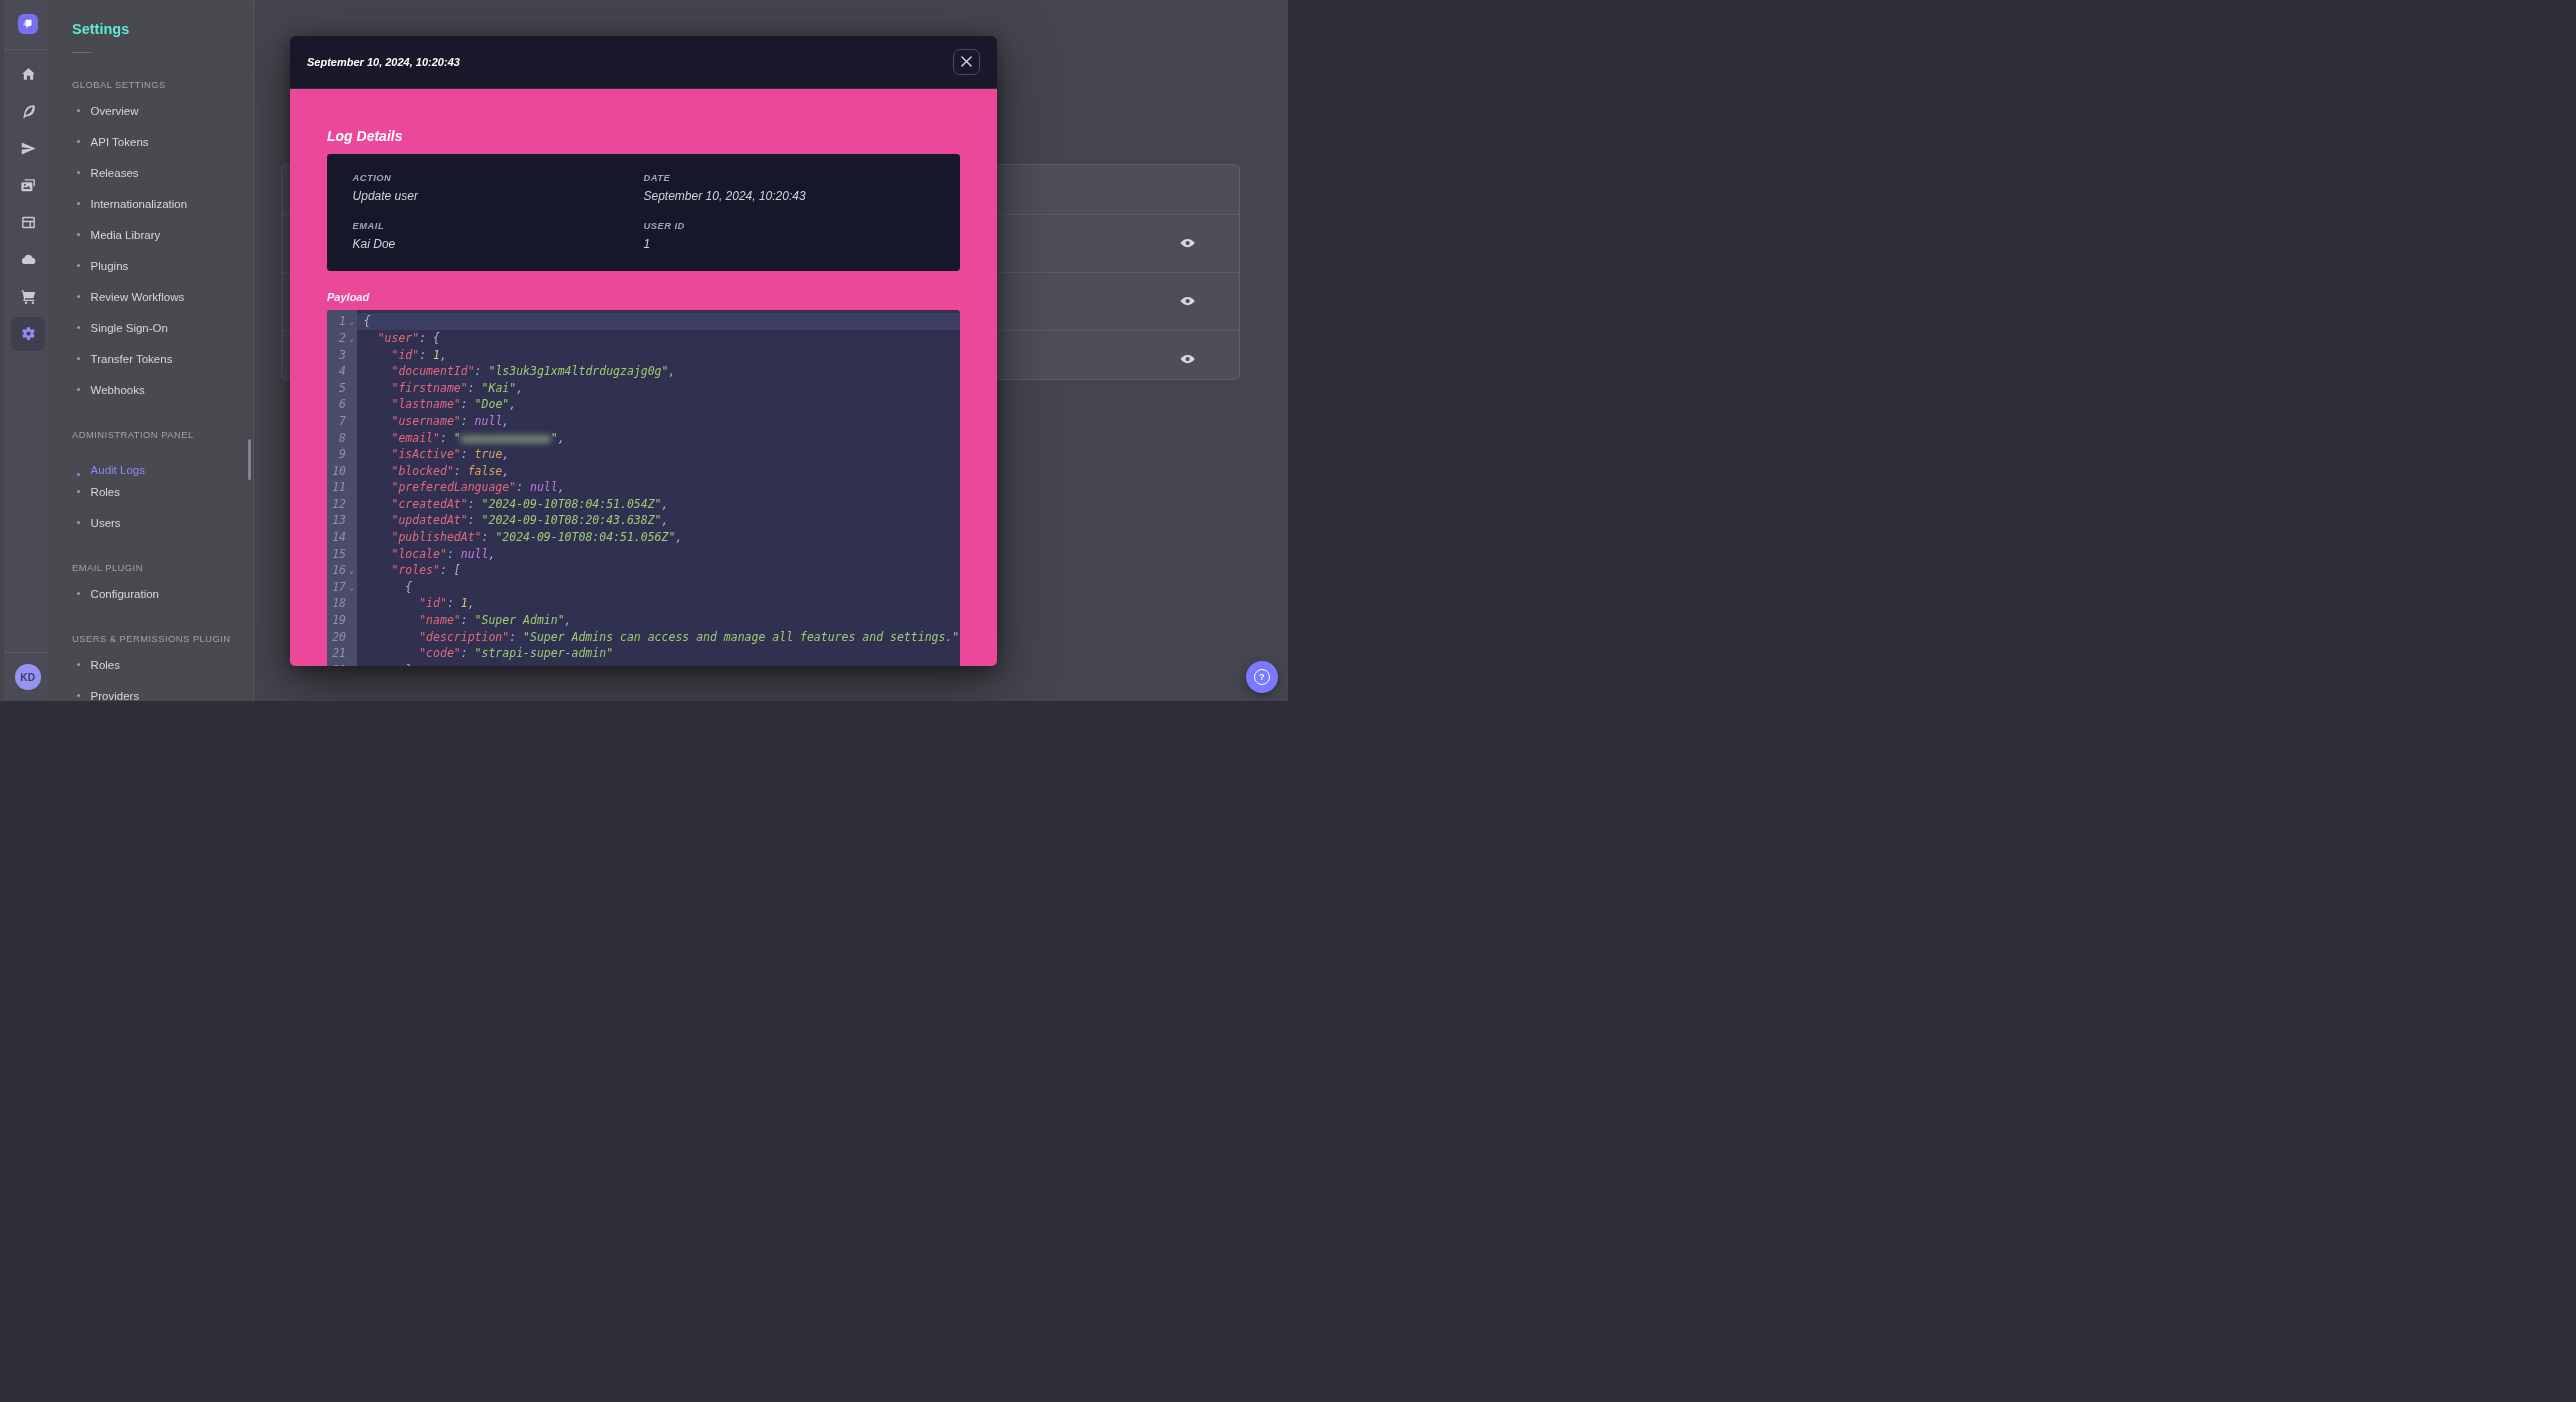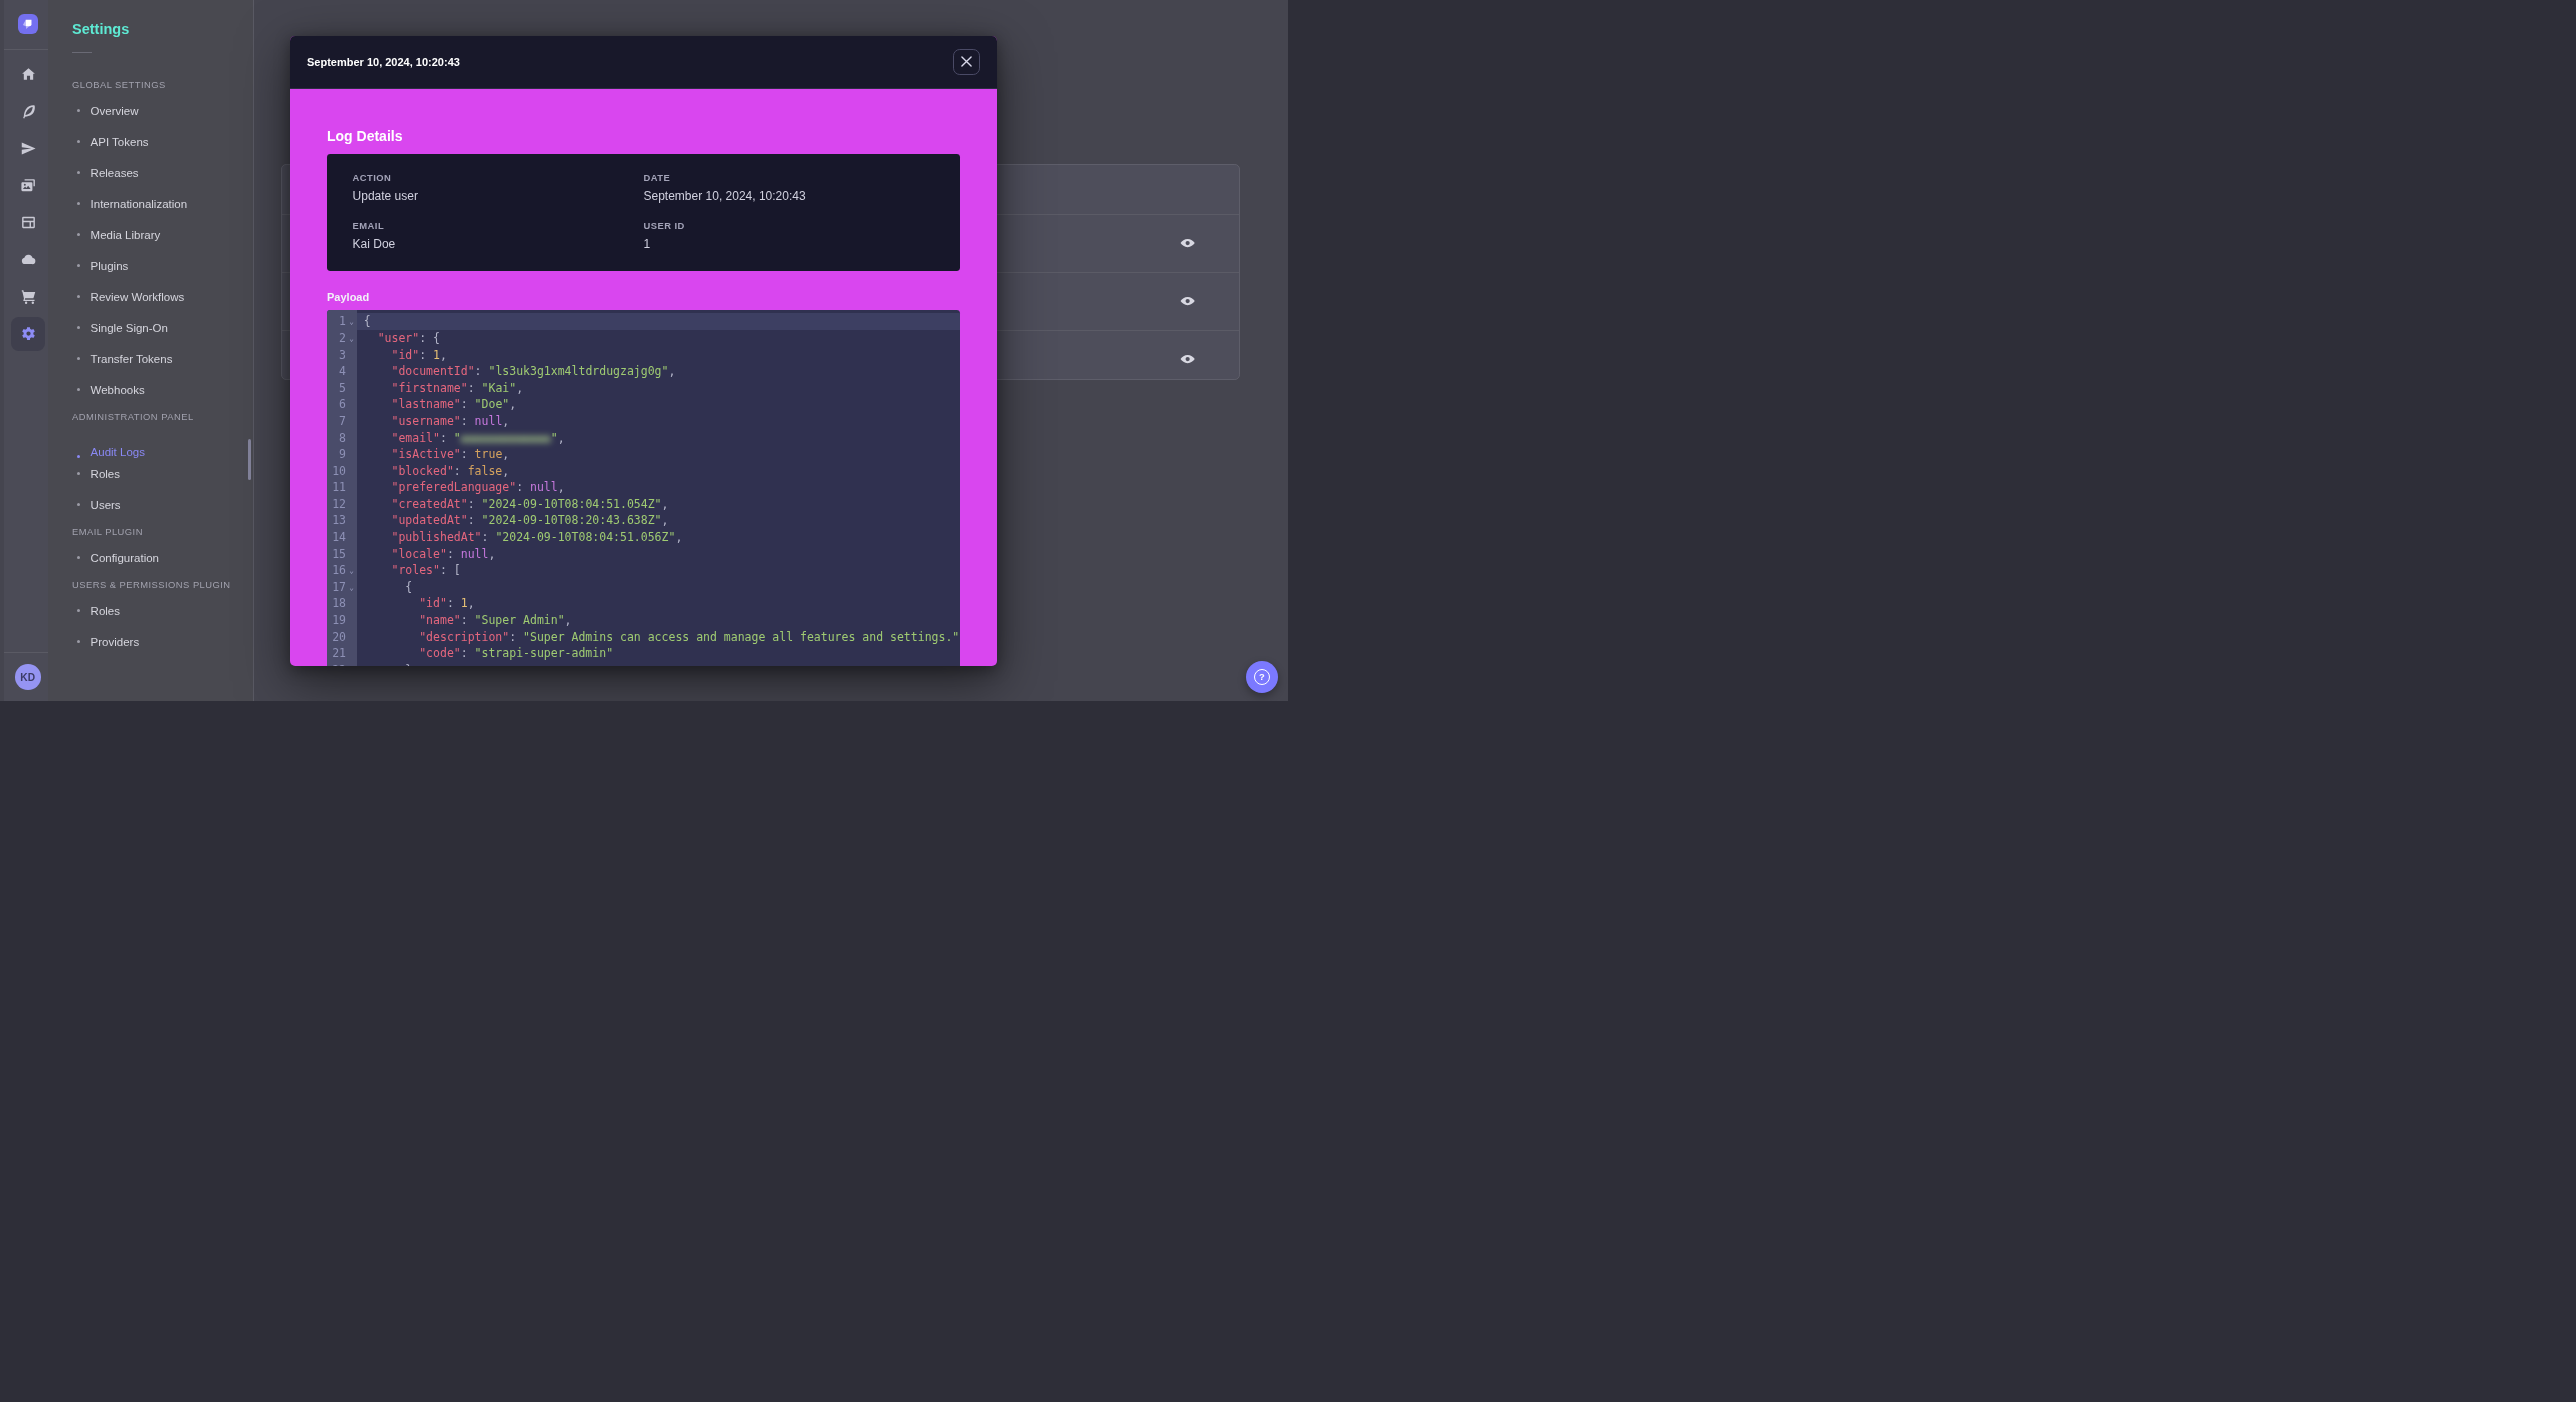--- a/index.html
+++ b/index.html
@@ -20,43 +20,43 @@
   .rail-bottom-divider{position:absolute;left:0;bottom:48px;width:48px;height:0.9px;background:#5a5a64;}
   .avatar{position:absolute;left:11px;bottom:11px;width:25.6px;height:25.6px;border-radius:50%;
     background:#9594f2;color:#3b3b66;font-size:10.2px;font-weight:700;display:flex;align-items:center;justify-content:center;letter-spacing:0.3px;cursor:pointer;}
 
   
   .subnav{position:absolute;left:48px;top:0;bottom:0;width:206px;background:#494950;
     border-right:0.9px solid #5a5a64;}
   .subnav h1{margin:0;padding:21px 20.4px 0 24px;font-size:14.5px;font-weight:700;color:#5eead4;}
   .subnav .title-hr{width:20.4px;height:0.9px;background:#6a6a75;margin:15.3px 0 0 24px;}
   .nav{margin-top:25px;position:relative;}
-  .nav-section{margin-top:5px;}
+  .nav-section{margin-top:23px;}
   .nav-section:first-child{margin-top:0;}
   .nav-label{height:13.6px;line-height:13.6px;margin:0 0 3.4px 24px;font-size:9.4px;font-weight:400;
     color:#a2a2ae;letter-spacing:.05em;}
   .nav-item{height:31px;display:flex;align-items:center;padding-left:29px;cursor:pointer;
     font-size:11.5px;font-weight:500;color:#d6d6de;}
   .nav-item .bullet{width:3.4px;height:3.4px;border-radius:50%;background:#9b9ba6;margin-right:10.2px;flex:0 0 auto;}
   .nav-item.active{color:#8a89f5;align-items:flex-end;}
   .nav-item.active .bullet{background:#8a89f5;}
   .subnav-scroll{position:absolute;right:1.7px;top:439px;width:3.4px;height:41px;border-radius:1.7px;background:#84849c;cursor:pointer;}
 
   
   .bg-card{position:absolute;left:281px;top:164px;width:959px;height:216px;background:#4e4e5b;
     border:0.9px solid #5e5e6a;border-radius:5.1px;}
   .bg-row{position:relative;height:58px;border-top:0.9px solid #5b5b66;}
   .bg-header{height:49px;}
   .bg-row .eye-btn{position:absolute;right:39px;top:50%;transform:translateY(-50%);width:24px;height:24px;
     display:flex;align-items:center;justify-content:center;cursor:pointer;}
 
   
   .modal{position:absolute;left:290px;top:36px;width:707px;height:630px;border-radius:5.1px;
-    background:#d946ef;box-shadow:0 15.3px 51px rgba(0,0,0,.5), 0 3.4px 15.3px rgba(0,0,0,.35);
-    overflow:hidden;display:flex;flex-direction:column;}
+    background:#ec4899;box-shadow:0 15.3px 51px rgba(0,0,0,.5), 0 3.4px 15.3px rgba(0,0,0,.35);
+    overflow:hidden;display:flex;flex-direction:column;font-style:italic;}
   .modal-header{height:53px;flex:0 0 auto;background:#18182a;border-bottom:0.9px solid #2d2d42;
     display:flex;align-items:center;justify-content:space-between;padding:0 17px;}
   .modal-title{font-size:11px;font-weight:700;color:#ffffff;}
   .close-btn{width:27px;height:26.4px;border-radius:6.8px;border:0.9px solid #4a4a66;background:transparent;
     display:flex;align-items:center;justify-content:center;color:#d8d8ea;cursor:pointer;}
   .modal-body{flex:1;padding:0 37px;overflow:hidden;}
   .log-details-title{margin:39px 0 0;font-size:14px;font-weight:700;color:#ffffff;}
   .details-box{margin-top:10.2px;background:#17172a;border-radius:3.4px;padding:18px 25.6px 19.6px;
     display:grid;grid-template-columns:1fr 1fr;row-gap:17px;}
   .detail-label{font-size:9.4px;font-weight:700;color:#a3a3b8;letter-spacing:.05em;}

